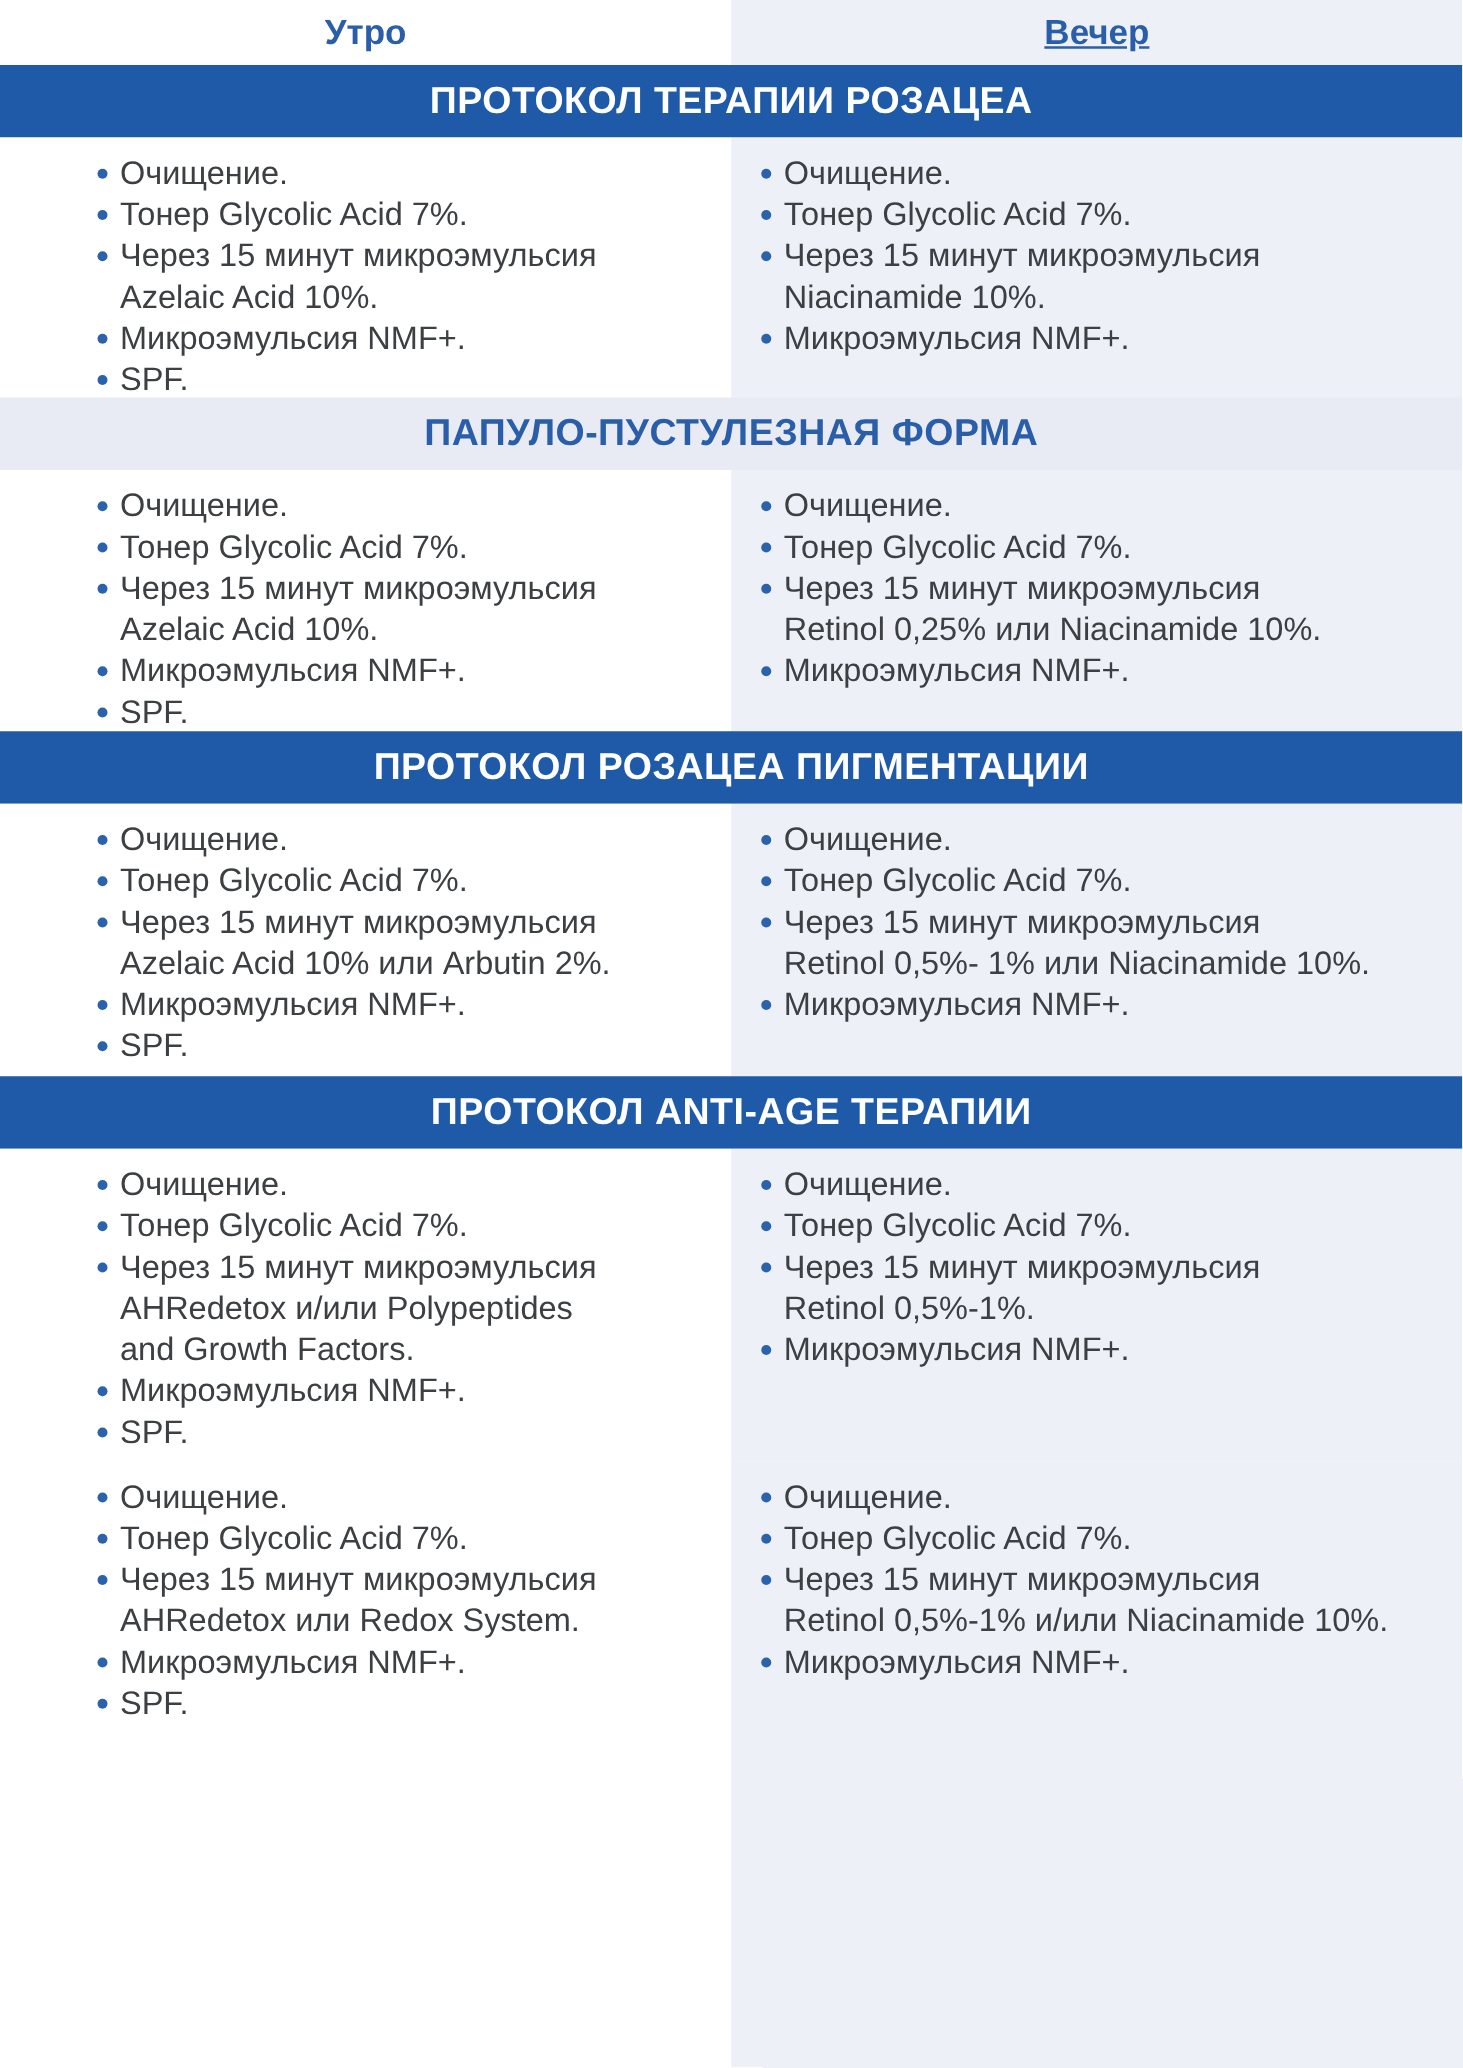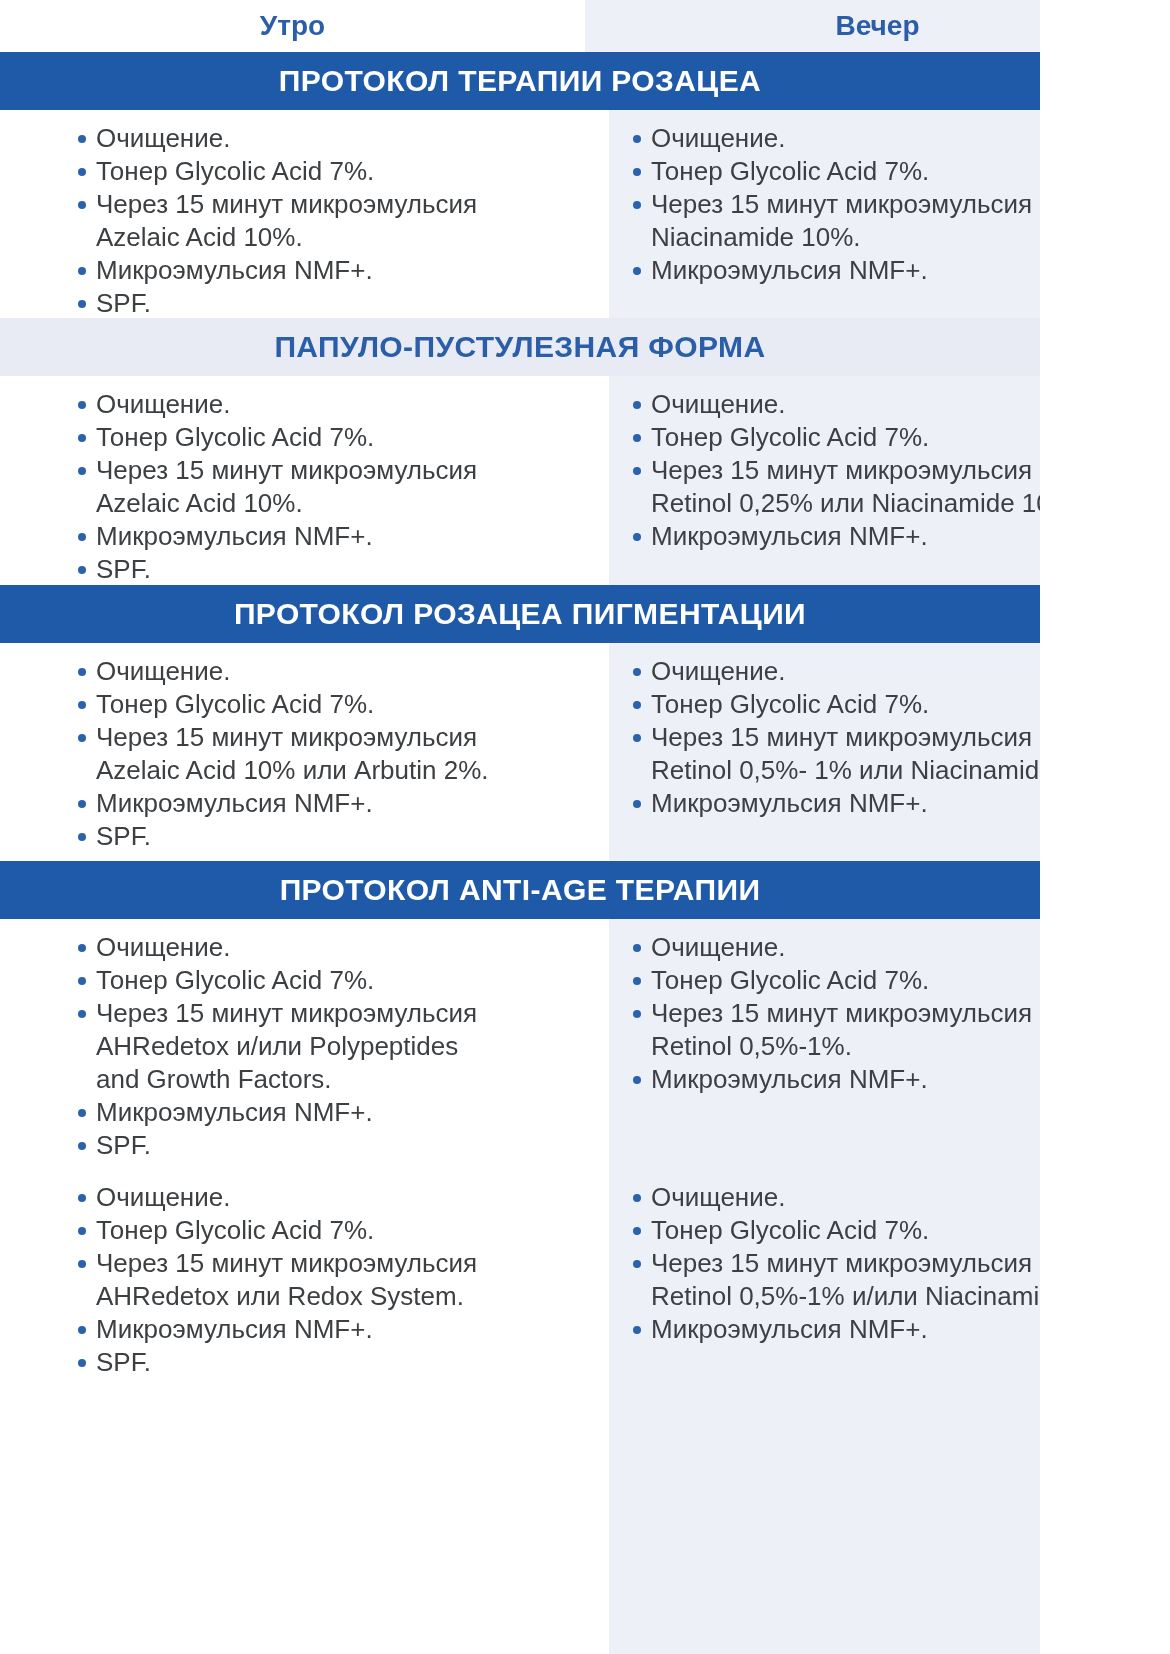--- a/index.html
+++ b/index.html
@@ -1,36 +1,36 @@
 <!DOCTYPE html>
 <html><head>
 <meta charset="utf-8">
 <style>
   html,body{margin:0;padding:0;background:#ffffff;}
   .page{
-    width:1040px;height:1654px;
+    width:1170px;height:1654px;
     display:flex;flex-direction:column;
     background:#ffffff;overflow:hidden;
     font-family:"Liberation Sans",sans-serif;
     --banner:#1f5aa8;
     --accent:#2a5ea9;
     --light-band:#e8ebf3;
     --evening-bg:#eef0f8;
     --text:#3d4043;
     --bullet:#2a62ab;
   }
   .header-row{display:grid;grid-template-columns:585px 585px;height:52px;flex:0 0 auto;}
   .hcell{display:flex;align-items:center;justify-content:center;
          font-weight:bold;font-size:28px;color:var(--accent);}
-  .hcell.evening{background:var(--evening-bg);}
+  .hcell.evening{background:var(--evening-bg);text-decoration:underline;}
   .banner{height:58px;flex:0 0 auto;display:flex;align-items:center;justify-content:center;
           font-weight:bold;font-size:30px;letter-spacing:.4px;}
   .banner.dark{background:var(--banner);color:#ffffff;}
   .banner.light{background:var(--light-band);color:var(--accent);}
-  .row{display:grid;grid-template-columns:585px 585px;flex:0 0 auto;gap:24px;}
+  .row{display:grid;grid-template-columns:585px 585px;flex:0 0 auto;}
   .row.r1{height:208px;}
   .row.r2{height:209px;}
   .row.r3{height:218px;}
   .row.r4{height:250px;}
   .row.r5{flex:1 1 auto;height:auto;}
   ul.list{list-style:none;margin:0;height:100%;box-sizing:border-box;
           font-size:26px;line-height:33px;color:var(--text);}
   ul.morning{padding:12px 46px 0 78px;background:#ffffff;}
   ul.evening{padding:12px 18px 0 24px;background:var(--evening-bg);}
   li.item{position:relative;padding-left:18px;white-space:pre-line;}

